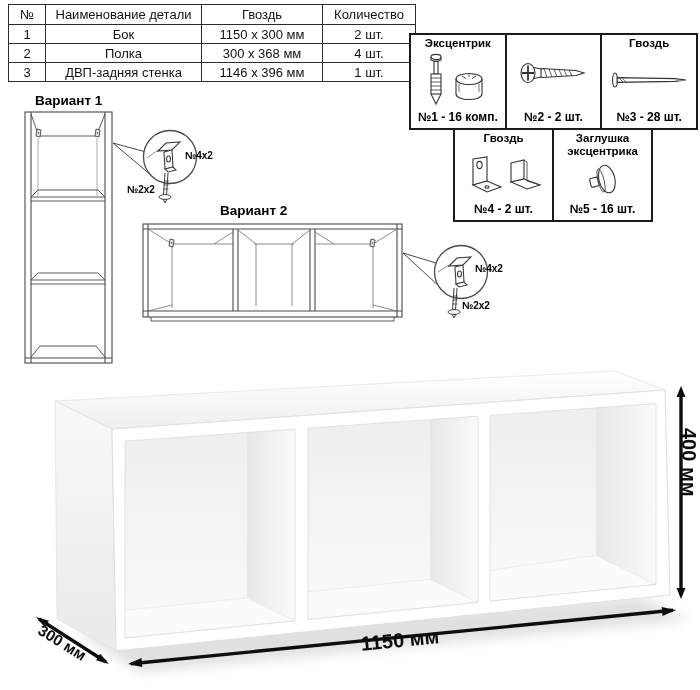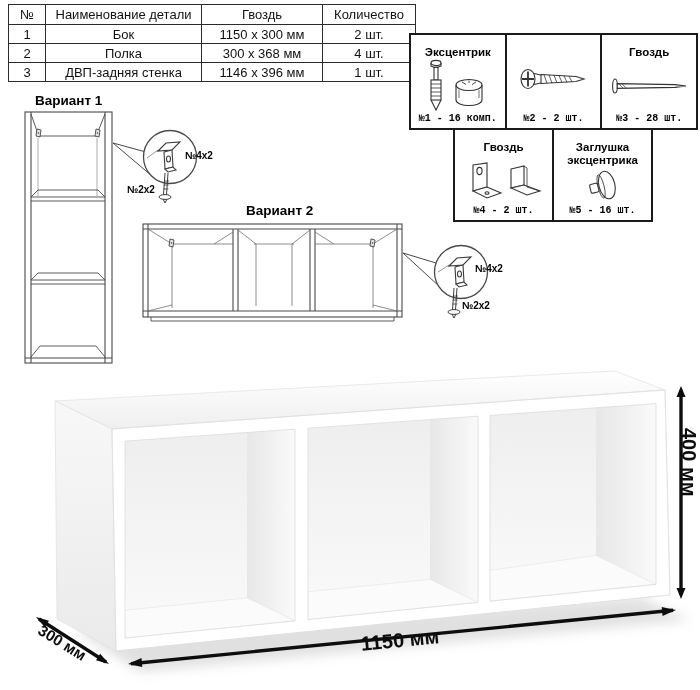--- a/index.html
+++ b/index.html
@@ -16,24 +16,24 @@
   .c-num{width:28px;text-align:center;}
   .c-name{width:147px;text-align:center;padding-left:7px;}
   .c-size{width:112px;text-align:center;}
   .c-qty{width:84px;text-align:center;}
 
   
   .hw-row{position:absolute;display:flex;box-sizing:border-box;border:2px solid #1a1a1a;background:#fff;}
   .hw-top{left:409px;top:33px;width:289px;height:97px;}
   .hw-bottom{left:453px;top:128px;width:200px;height:94px;}
   .hw-cell{flex:1;display:flex;flex-direction:column;align-items:center;justify-content:space-between;
-           padding:11px 2px 4px 2px;min-width:0;}
+           padding:2px 2px 4px 2px;min-width:0;}
   .hw-cell + .hw-cell{border-left:2px solid #1a1a1a;}
   .hw-name{font-weight:bold;font-size:11.5px;line-height:1.15;text-align:center;}
-  .hw-count{font-weight:bold;font-size:10px;text-align:center;white-space:nowrap;font-family:Liberation Mono, monospace;}
+  .hw-count{font-weight:bold;font-size:12px;text-align:center;white-space:nowrap;}
   .hw-icon{flex:1;display:flex;align-items:center;justify-content:center;min-height:0;}
 
   
   .lbl{position:absolute;font-weight:bold;white-space:nowrap;}
   .lbl-variant{font-size:13.5px;}
   .lbl-callout{font-size:10px;}
   .dim{position:absolute;font-weight:bold;color:#0d0d0d;}
   .dim-w{left:330px;top:629px;width:140px;text-align:center;font-size:20px;transform:rotate(-5.6deg);}
   .dim-d{left:19px;top:634px;width:86px;text-align:center;font-size:15.5px;transform:rotate(32deg);}
   .dim-h{left:677px;top:428px;height:140px;font-size:20px;writing-mode:vertical-rl;}
@@ -284,21 +284,21 @@
           <ellipse cx="20" cy="23" rx="3" ry="12" fill="none" stroke-width="0.8"></ellipse>
           <rect x="9" y="18.5" width="8" height="9" rx="1.5"></rect>
         </g>
       </svg>
     </div>
     <div class="hw-count">№5 - 16 шт.</div>
   </div>
 </div>
 
 <div class="lbl lbl-variant" style="left:35px;top:93px;">Вариант 1</div>
-<div class="lbl lbl-variant" style="left:246px;top:203px;">Вариант 2</div>
+<div class="lbl lbl-variant" style="left:220px;top:203px;">Вариант 2</div>
 
 <div class="lbl lbl-callout" style="left:185px;top:150px;">№4х2</div>
 <div class="lbl lbl-callout" style="left:127px;top:184px;">№2х2</div>
 <div class="lbl lbl-callout" style="left:475px;top:263px;">№4х2</div>
 <div class="lbl lbl-callout" style="left:462px;top:300px;">№2х2</div>
 
 <div class="dim dim-w">1150 мм</div>
 <div class="dim dim-d">300 мм</div>
 <div class="dim dim-h">400 мм</div>
 

